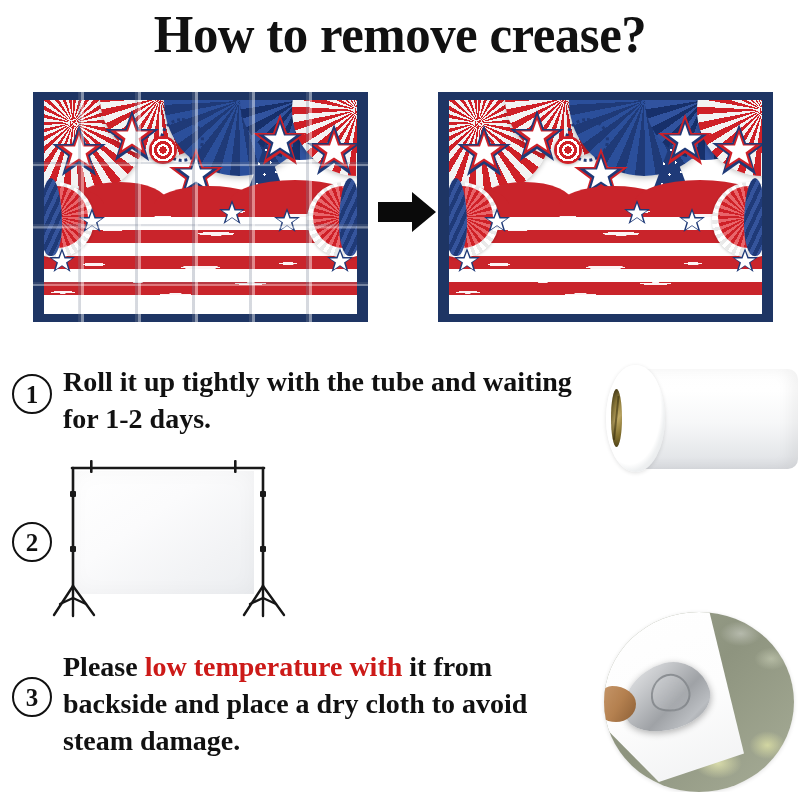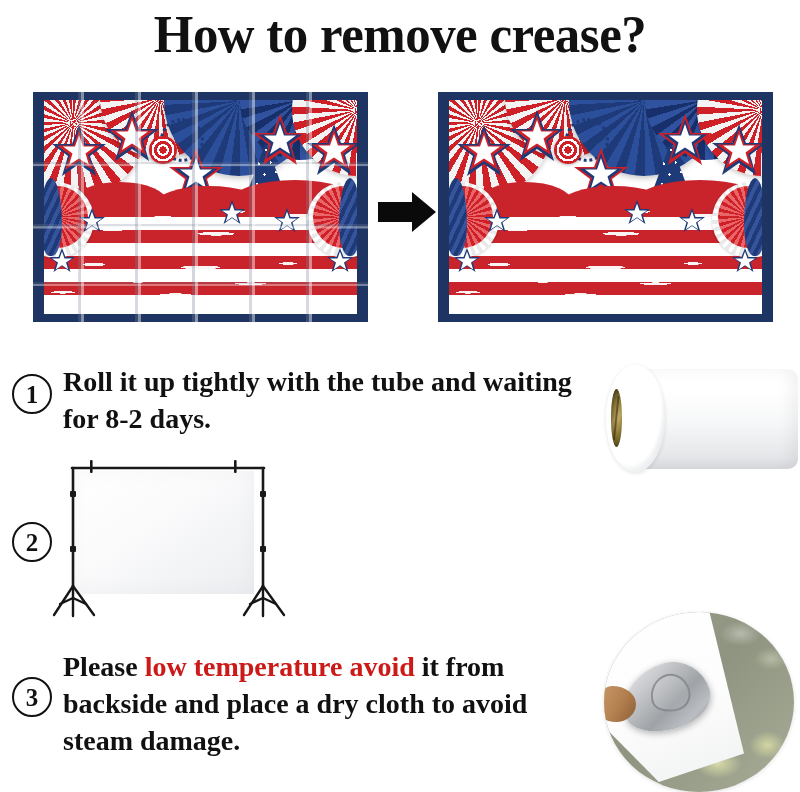--- a/index.html
+++ b/index.html
@@ -414,21 +414,21 @@
           <polygon points="296,151.5 298.5,158.5 306,158.5 300,162.5 302.2,169.5 296,165.2 289.8,169.5 292,162.5 286,158.5 293.5,158.5" fill="#ffffff"></polygon>
         </svg>
       </div>
     </div>
   </div>
 
   <div class="badge" style="left:12px; top:374px;">
     <span>1</span>
   </div>
   <div class="step-text" style="left:63px; top:363px; width:520px;">
-    <span>Roll it up tightly with the tube and waiting for 8-2 days.</span>
+    <span>Roll it up tightly with the tube and waiting for 1-2 days.</span>
   </div>
   <div class="roll-wrap" style="left:602px; top:356px; width:196px; height:128px;">
     <div class="roll-body"></div>
     <div class="roll-end">
       <div class="roll-core">
         <div class="roll-core-seam"></div>
       </div>
     </div>
   </div>
 
@@ -463,21 +463,21 @@
         <line x1="208" y1="146" x2="221" y2="140"></line>
         <line x1="234" y1="146" x2="221" y2="140"></line>
       </g>
     </svg>
   </div>
 
   <div class="badge" style="left:12px; top:677px;">
     <span>3</span>
   </div>
   <div class="step-text" style="left:63px; top:648px; width:530px;">
-    <span>Please </span><span class="hl">low temperature avoid</span><span> it from backside and place a dry cloth to avoid steam damage.</span>
+    <span>Please </span><span class="hl">low temperature with</span><span> it from backside and place a dry cloth to avoid steam damage.</span>
   </div>
   <div class="iron-wrap" style="left:604px; top:612px; width:190px; height:180px;">
     <div class="iron-bg"></div>
     <div class="iron-fabric-pattern"></div>
     <div class="iron-cloth" style="left:-12px; top:-8px; width:152px; height:178px;
                 clip-path: polygon(0% 0%, 76% 0%, 100% 84%, 44% 100%, 0% 62%);"></div>
     <div class="iron-body" style="left:18px; top:52px; width:88px; height:66px; transform: rotate(-16deg);"></div>
     <div class="iron-plate-detail" style="left:46px; top:62px; width:40px; height:38px; transform: rotate(-16deg);"></div>
     <div class="iron-hand" style="left:-8px; top:74px; width:40px; height:36px;"></div>
   </div>

